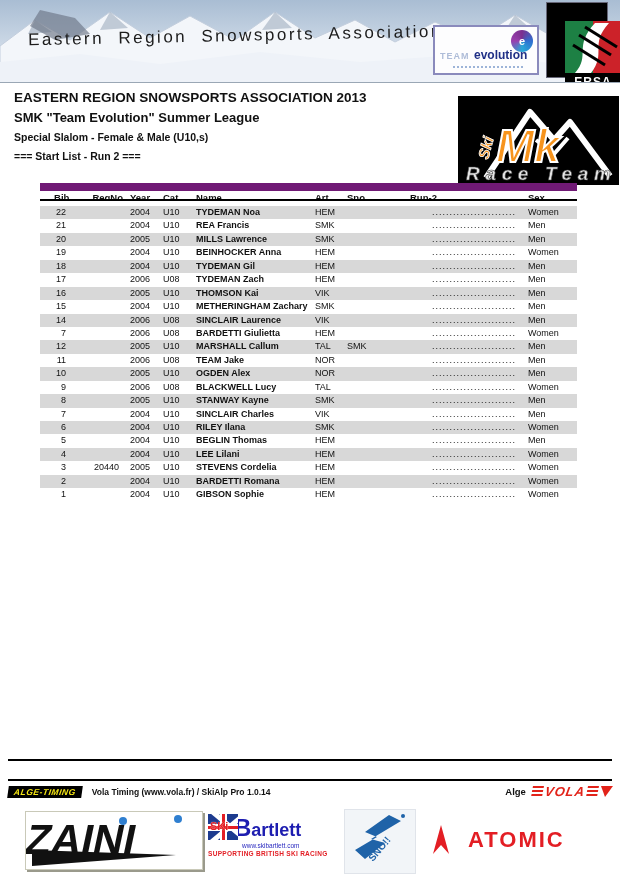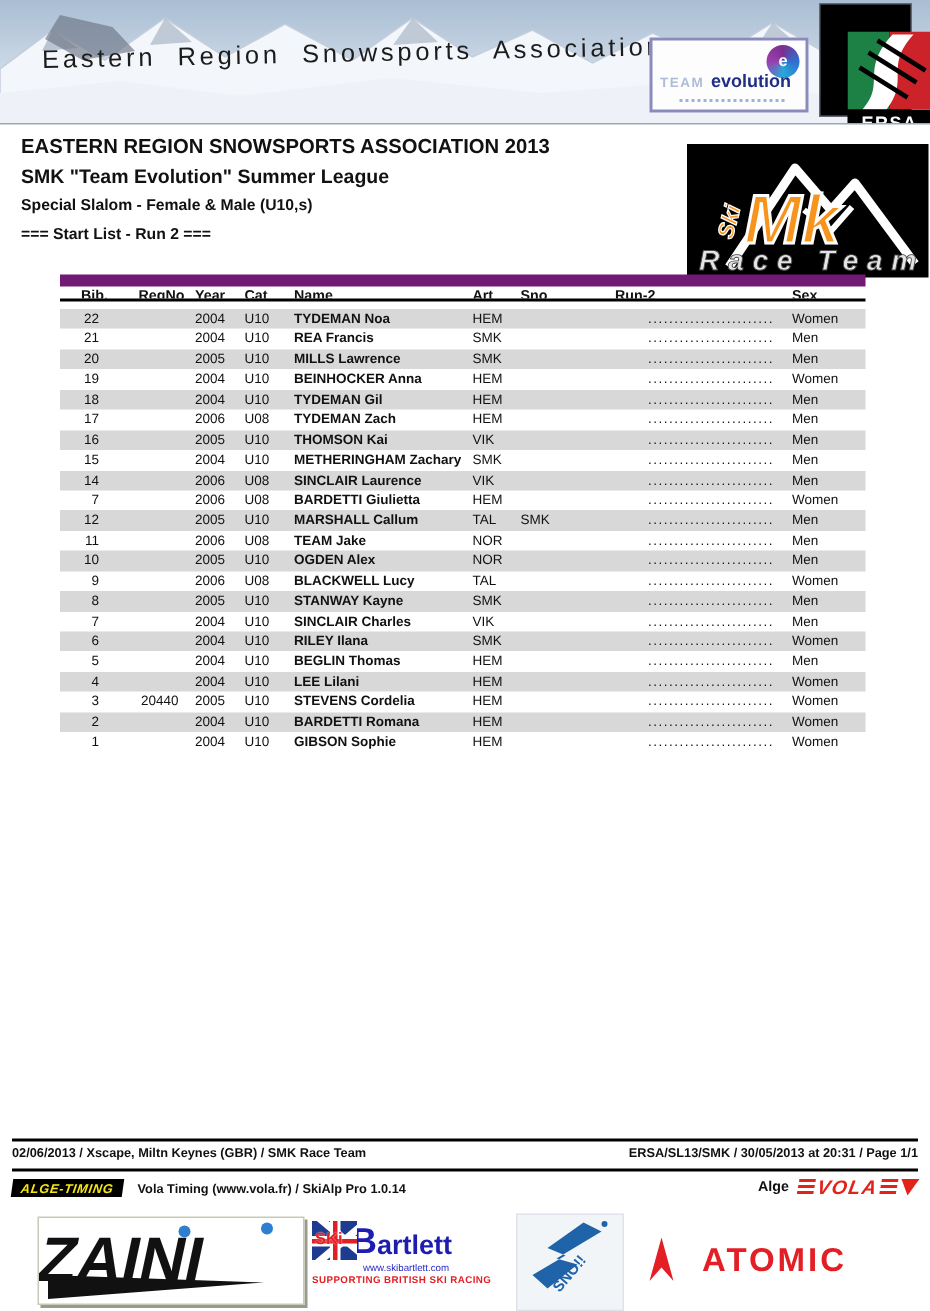--- a/index.html
+++ b/index.html
@@ -412,24 +412,20 @@
         <div class="cell k-cat">U10</div>
         <div class="cell k-name">GIBSON Sophie</div>
         <div class="cell k-art">HEM</div>
         <div class="cell k-sno"></div>
         <div class="cell k-run2">........................</div>
         <div class="cell k-sex">Women</div>
       </div>
     </div>
 
   <div class="hr1"></div>
-  <div class="finfo">
-    <span>02/06/2013  /  Xscape, Miltn Keynes (GBR)  /  SMK Race Team</span>
-    <span>ERSA/SL13/SMK  /  30/05/2013 at 20:31  /  Page 1/1</span>
-  </div>
   <div class="hr2"></div>
   <div class="frow2">
     <span class="alge-badge">ALGE-TIMING</span>
     <span class="timing-text">Vola Timing (www.vola.fr) / SkiAlp Pro 1.0.14</span>
     <span class="frow2-right">
       <span class="alge-word">Alge</span>
       <span class="vola">
         <span class="vbar"></span>
         <span class="vola-word">VOLA</span>
         <span class="vbar"></span>

